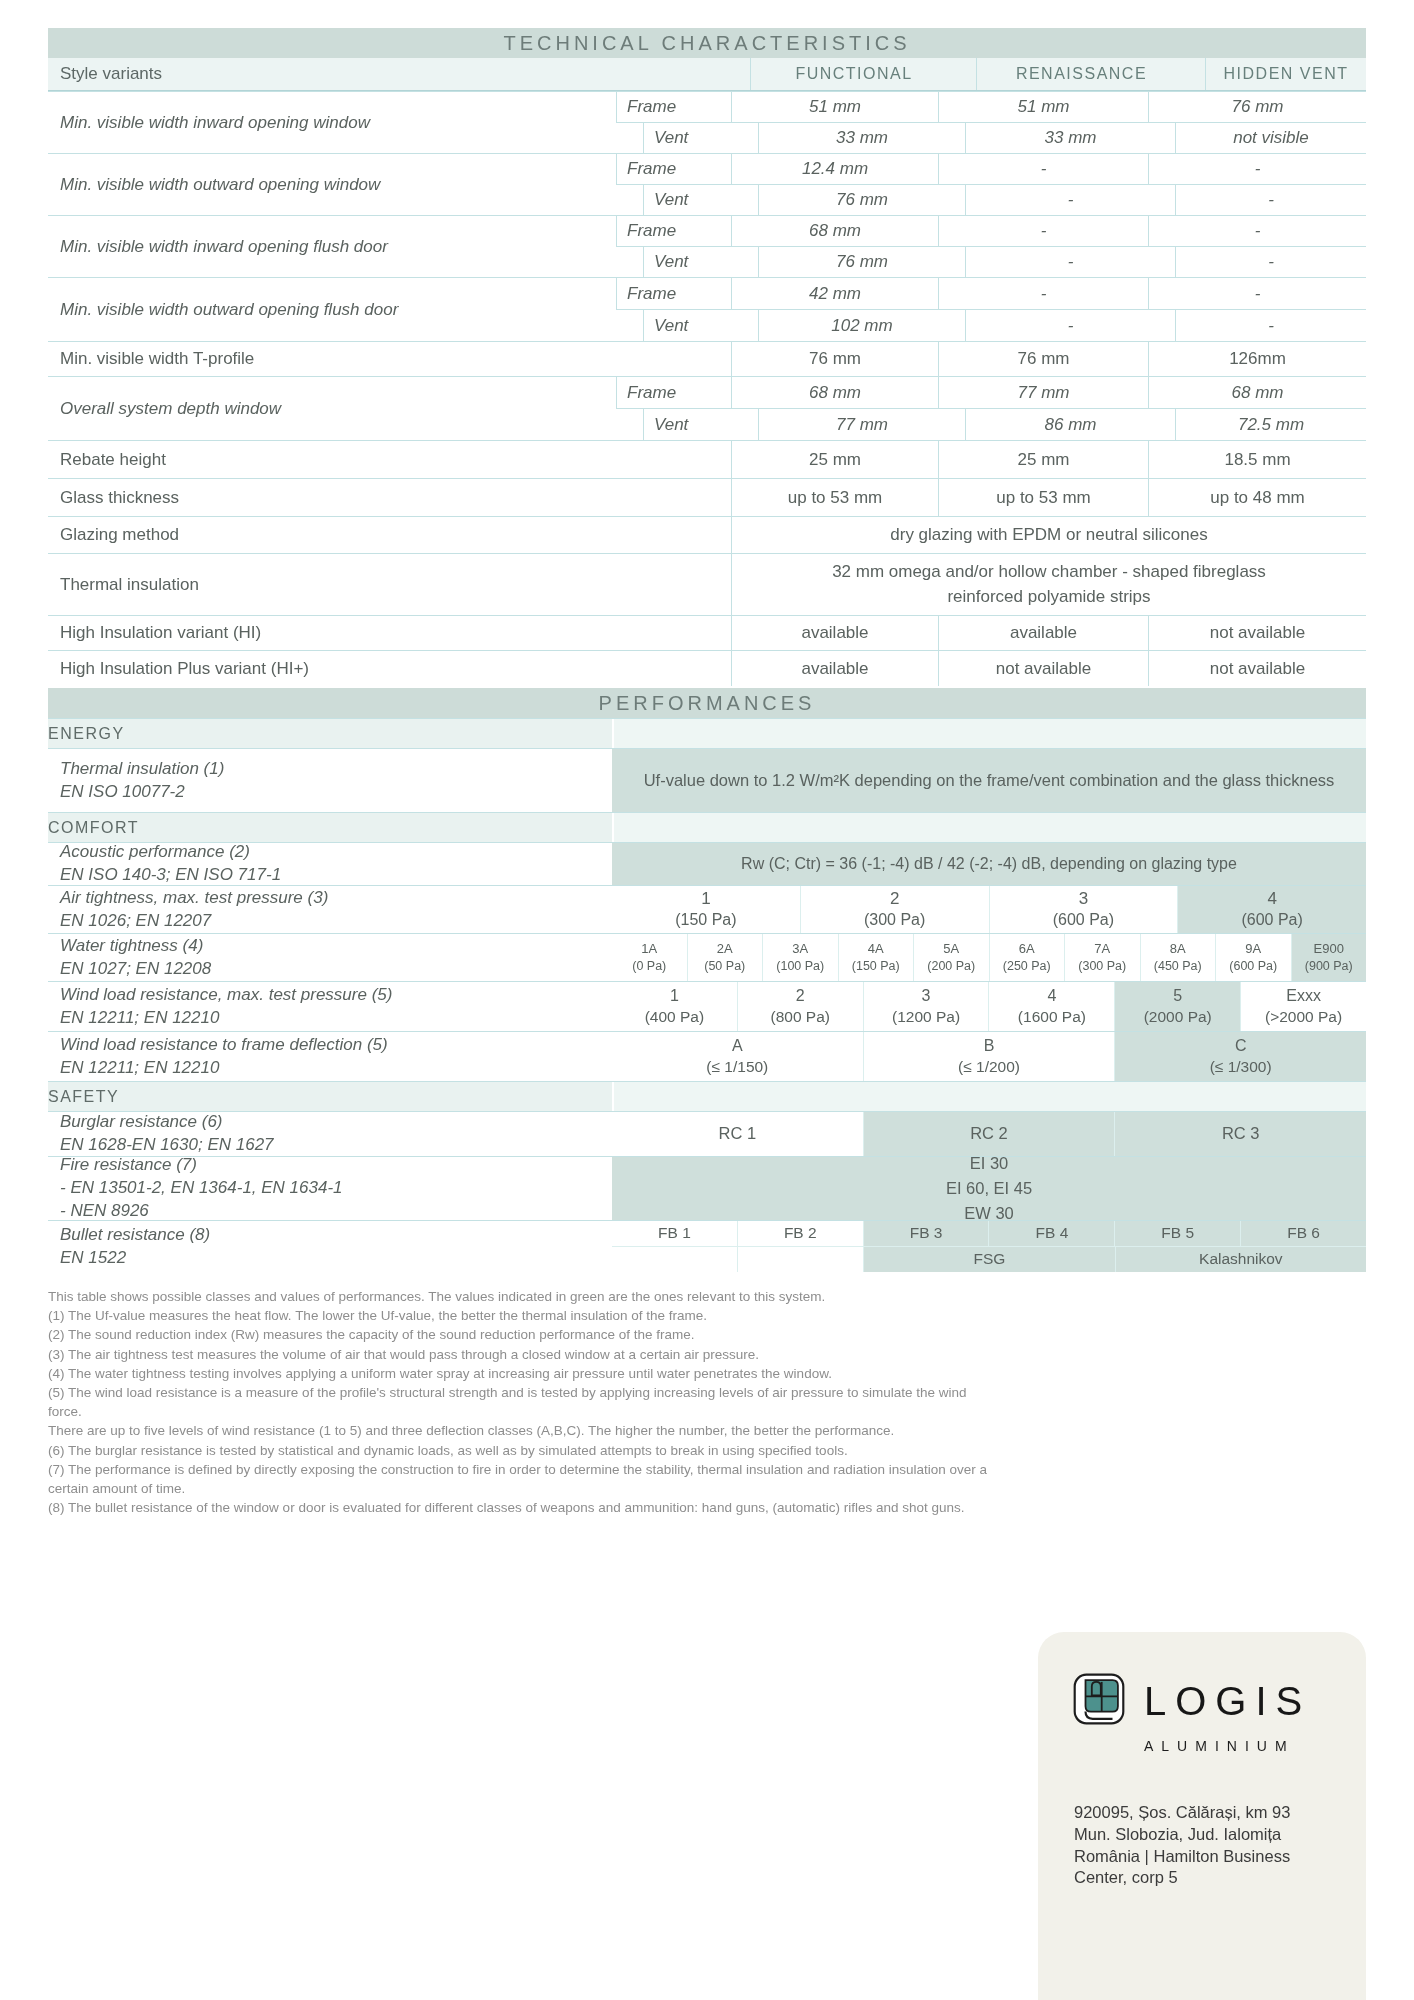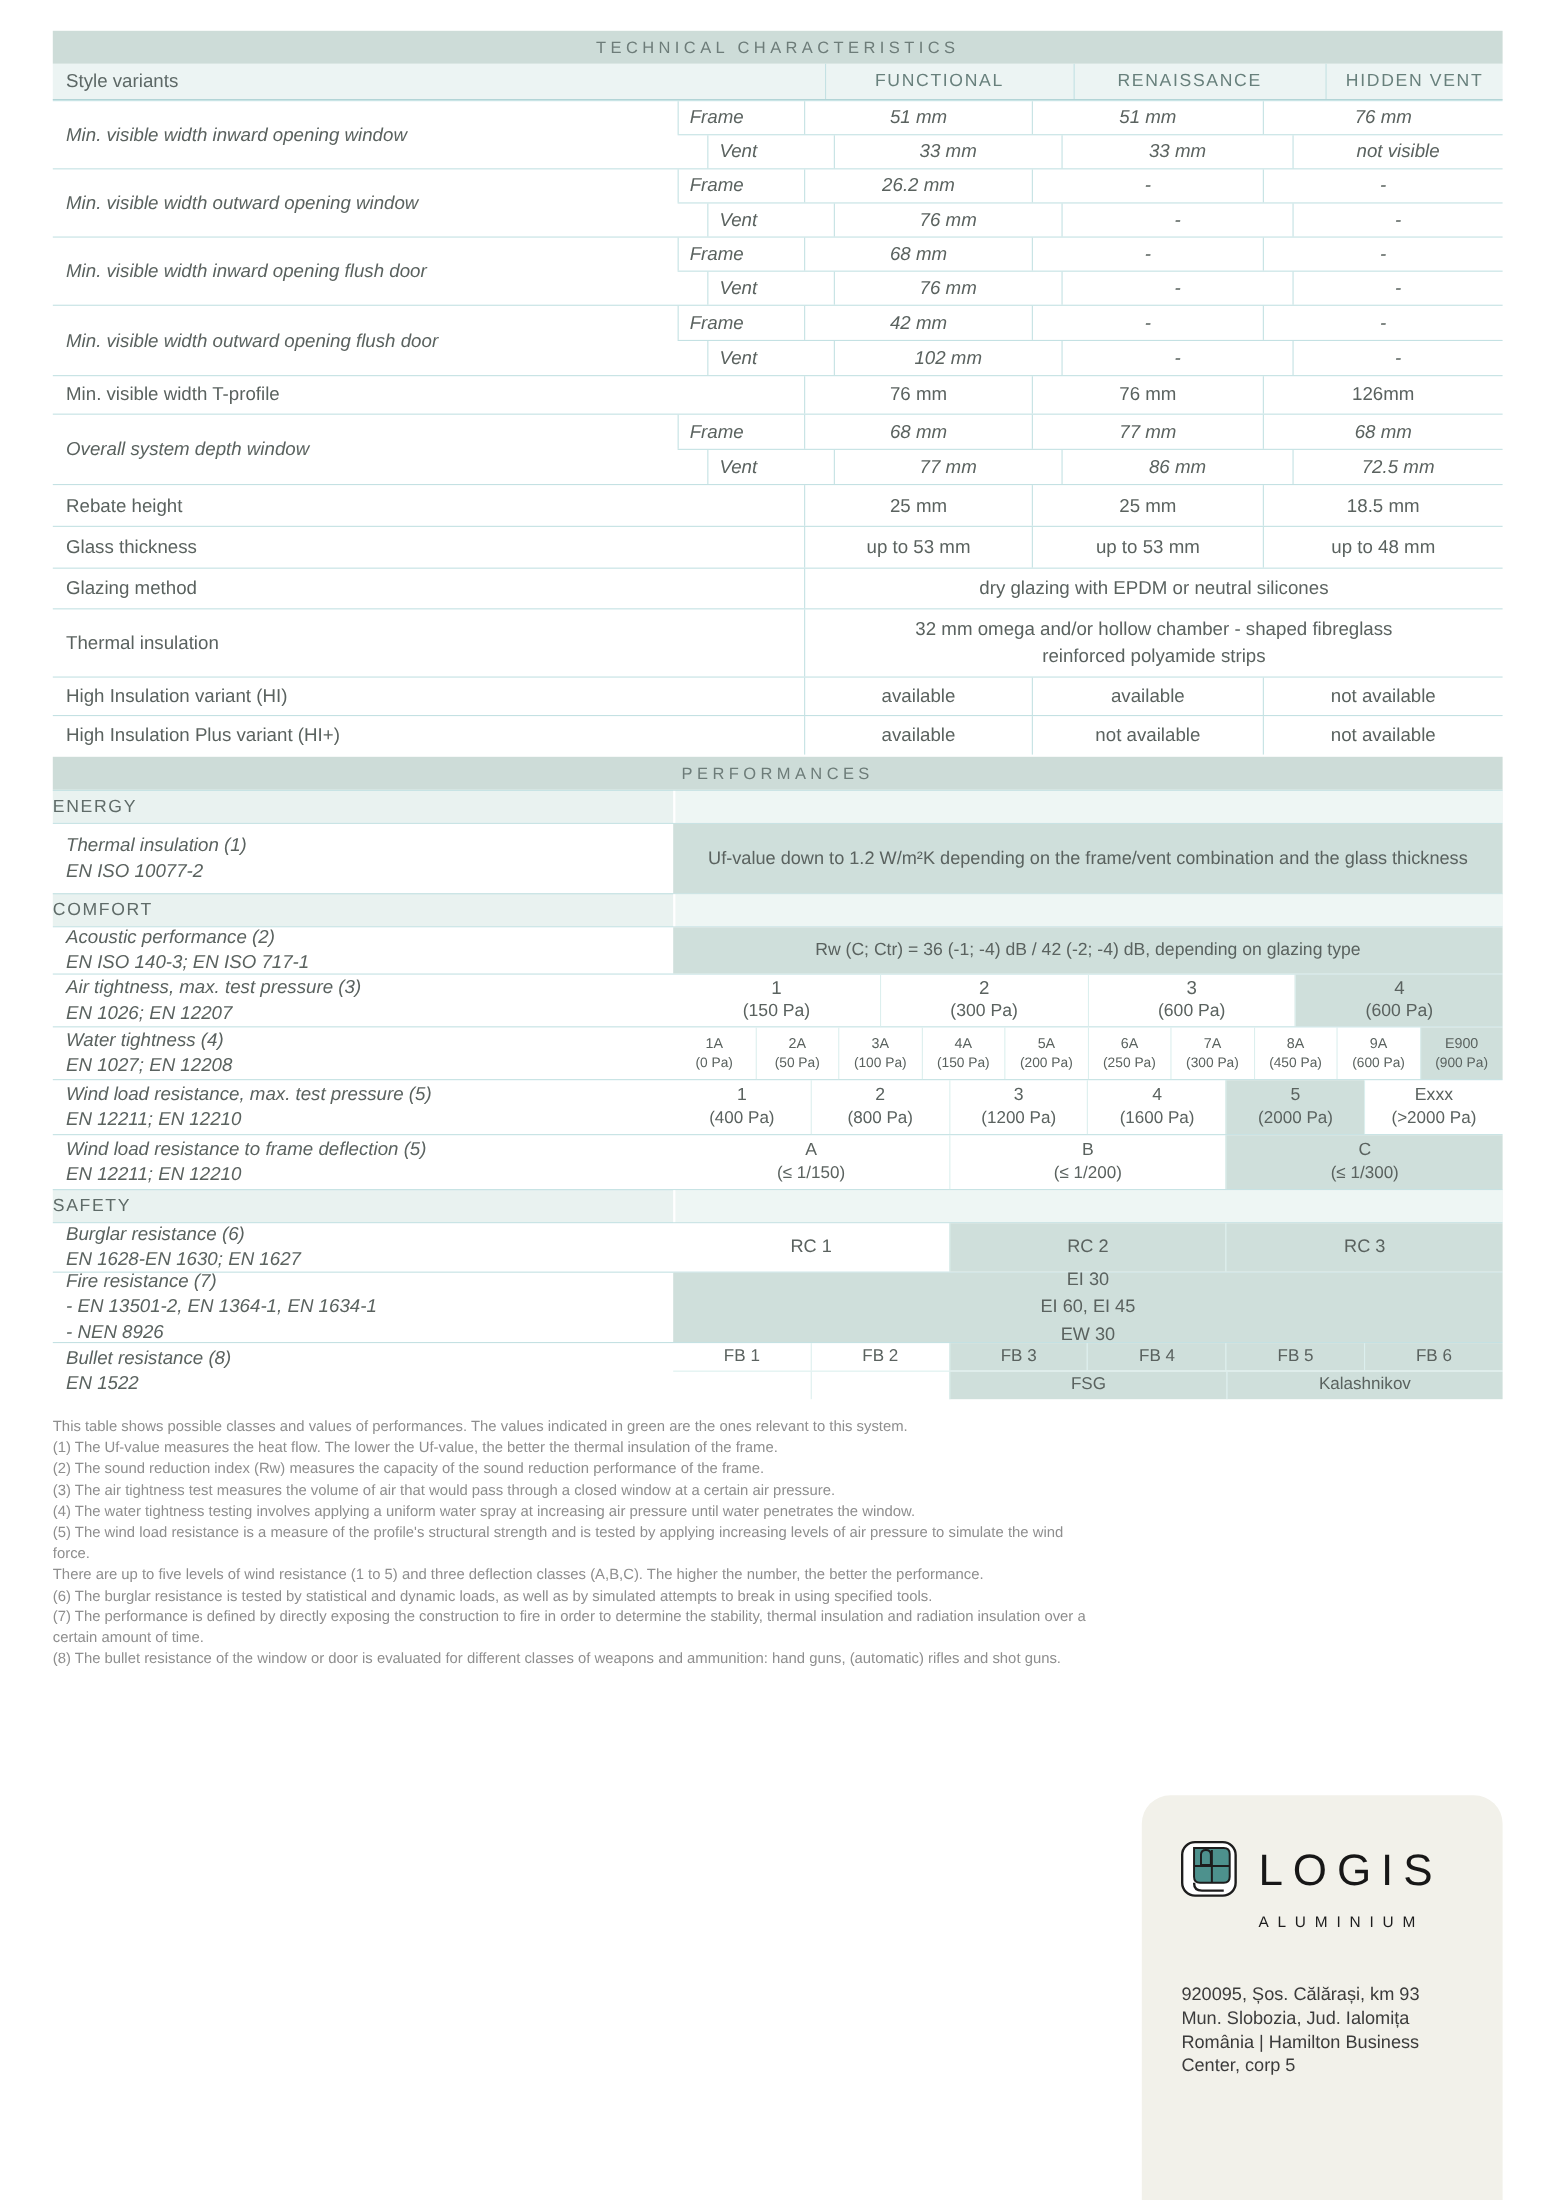--- a/index.html
+++ b/index.html
@@ -12,21 +12,21 @@
     --hdr:#6d7c79;
     --note:#8e8e8e;
   }
   *{margin:0;padding:0;box-sizing:border-box;}
   body{width:1414px;height:2000px;background:#ffffff;position:relative;
        font-family:"Liberation Sans","DejaVu Sans",sans-serif;color:var(--txt);overflow:hidden;}
   .content{position:absolute;left:48px;top:28px;width:1318px;}
 
   
   .banner{height:30px;background:var(--banner);display:flex;align-items:center;justify-content:center;
-          font-size:15px;letter-spacing:4px;color:var(--hdr);font-weight:400;}
+          font-size:20px;letter-spacing:4px;color:var(--hdr);font-weight:400;}
 
   
   .thead{display:flex;height:33px;background:#ecf4f3;align-items:stretch;border-bottom:1px solid #b2d4d6;gap:19px;}
   .thead .hl-label{width:683px;display:flex;align-items:center;padding-left:12px;font-size:17px;color:#5d6866;}
   .thead .hcol{display:flex;align-items:center;justify-content:center;font-size:16px;letter-spacing:1.5px;
                color:#68807c;border-left:1px solid var(--b);}
   .hc1{width:207px}.hc2{width:210px}.hc3{flex:1}
 
   .tgroup{display:flex;border-top:1px solid var(--b);font-style:italic;}
   .tgroup:first-of-type{border-top:none;}
@@ -113,21 +113,21 @@
         <div class="val c-v3">not visible</div>
       </div>
     </div>
   </div>
 
   <div class="tgroup h62">
     <div class="c-label">Min. visible width outward opening window</div>
     <div class="tright">
       <div class="trow">
         <div class="c-sub">Frame</div>
-        <div class="val c-v1">26.2 mm</div>
+        <div class="val c-v1">12.4 mm</div>
         <div class="val c-v2">-</div>
         <div class="val c-v3">-</div>
       </div>
       <div class="trow line">
         <div class="c-sub">Vent</div>
         <div class="val c-v1">76 mm</div>
         <div class="val c-v2">-</div>
         <div class="val c-v3">-</div>
       </div>
     </div>

